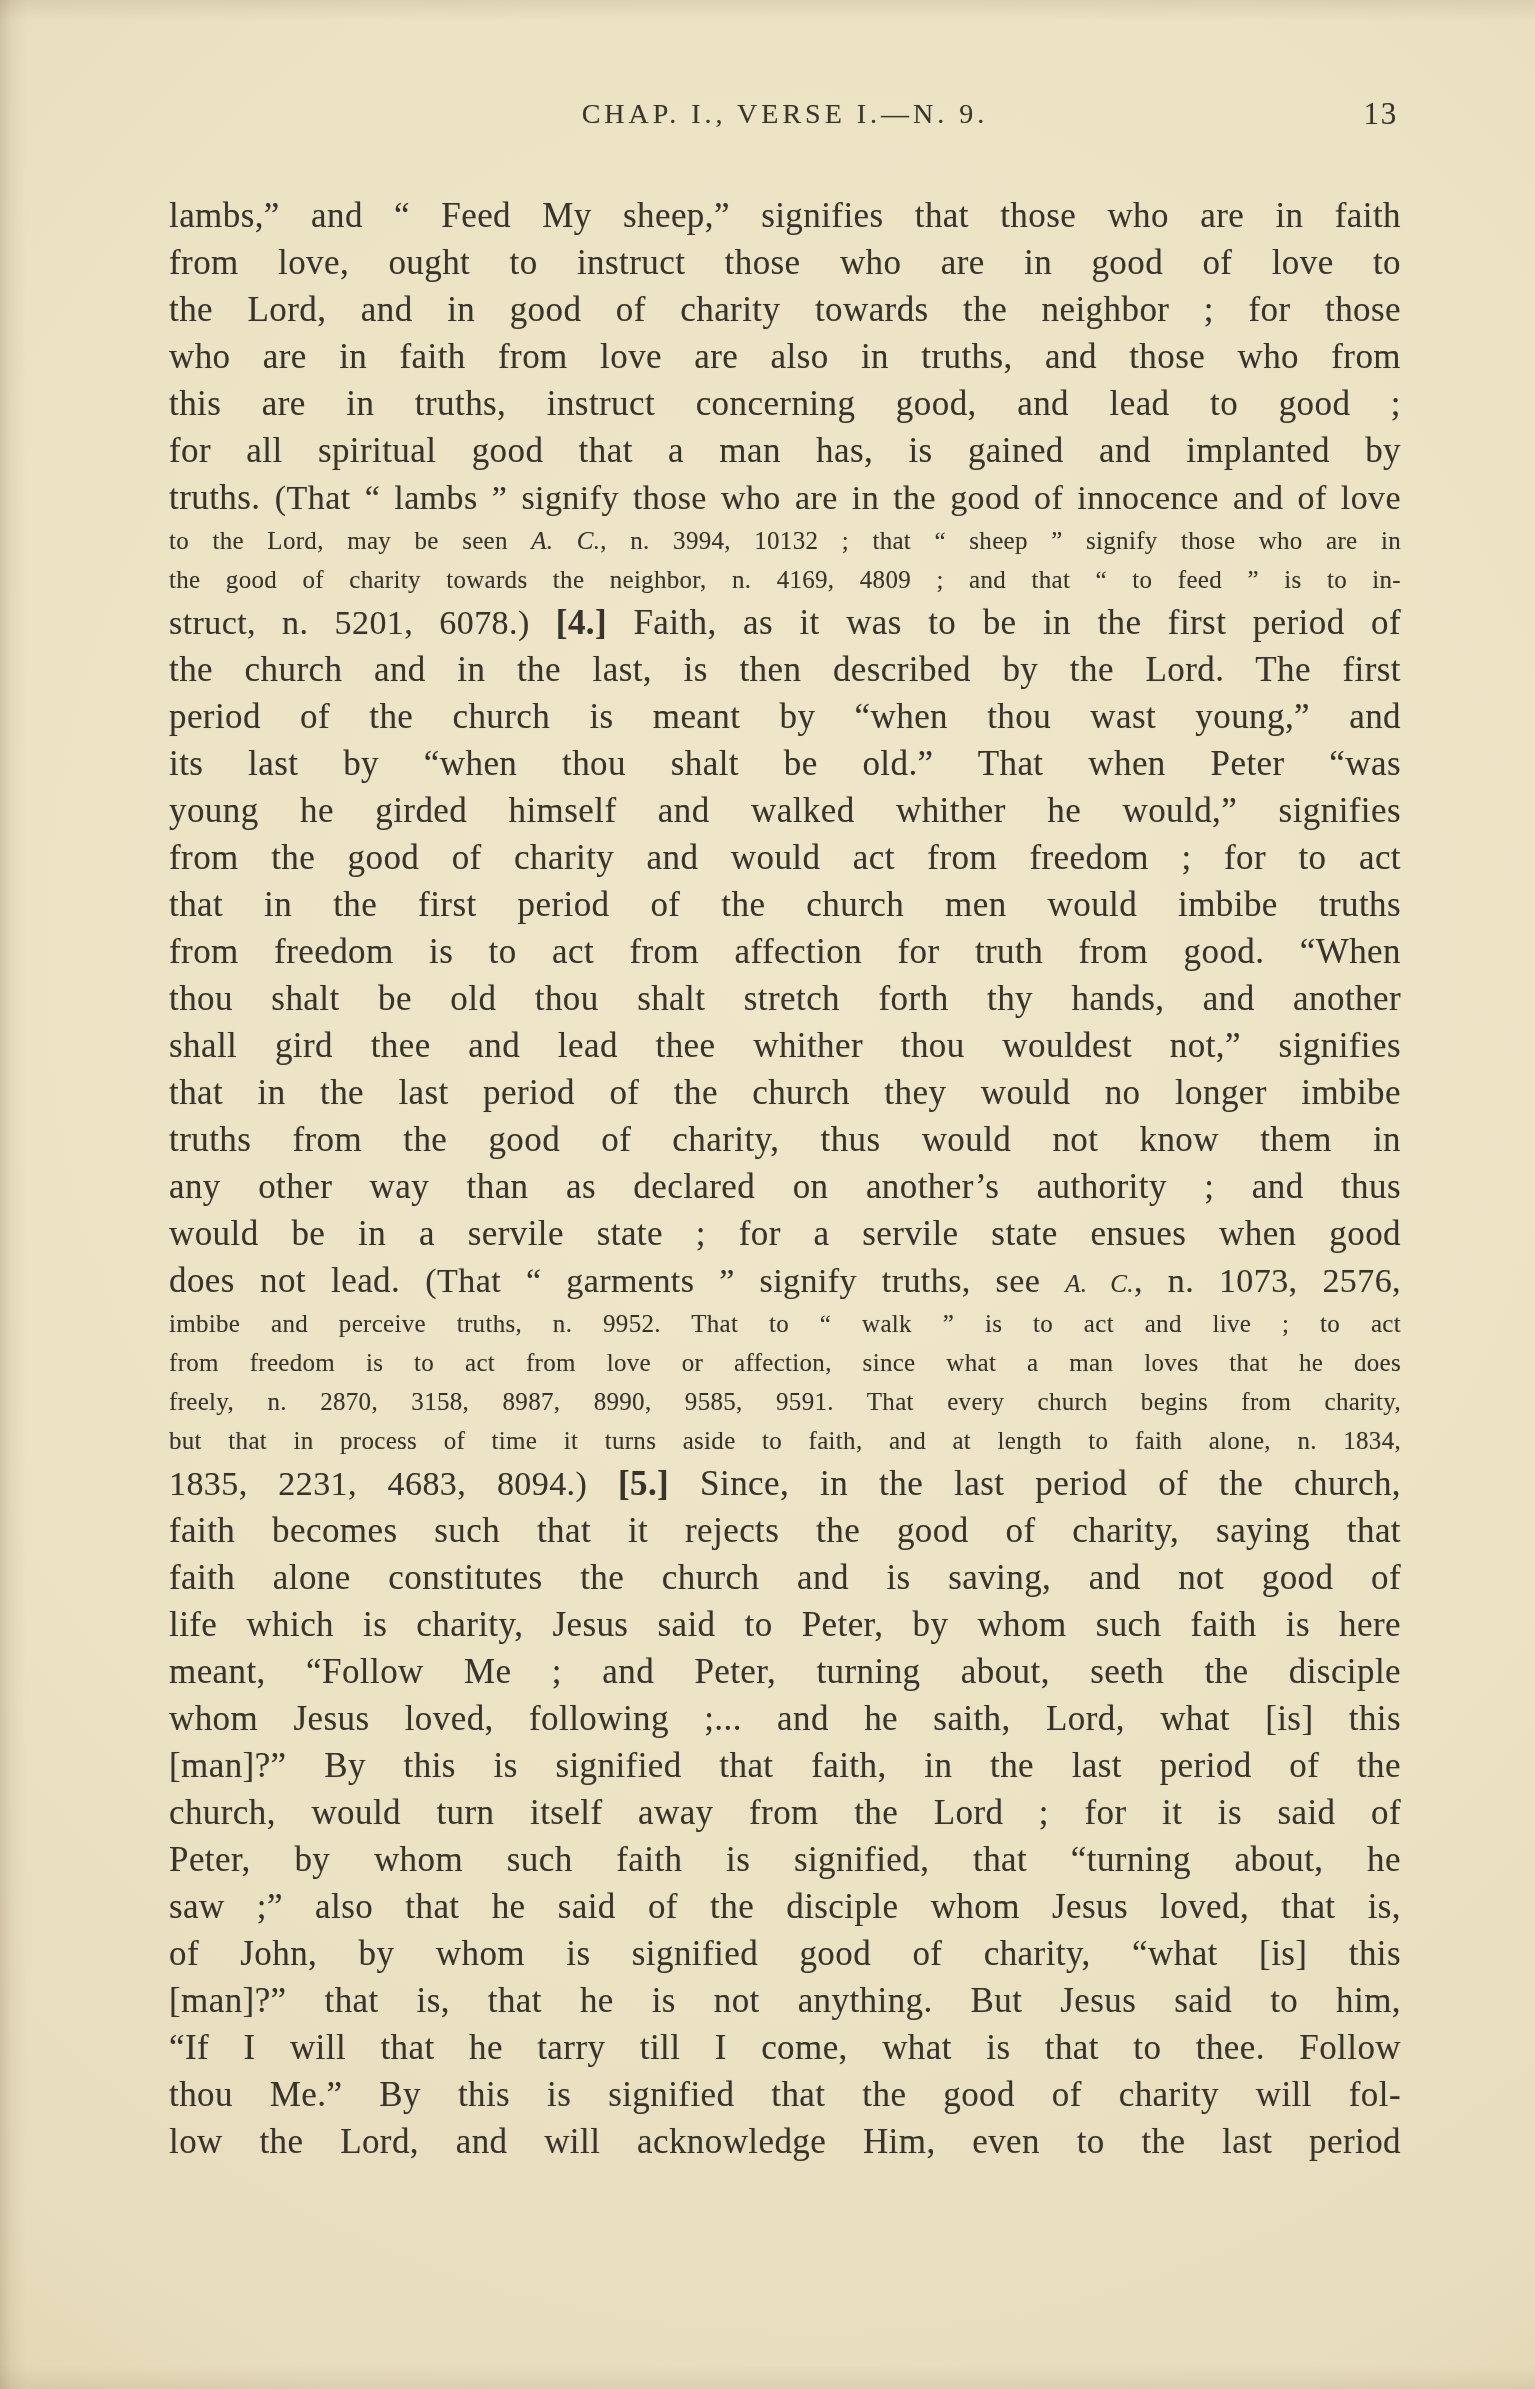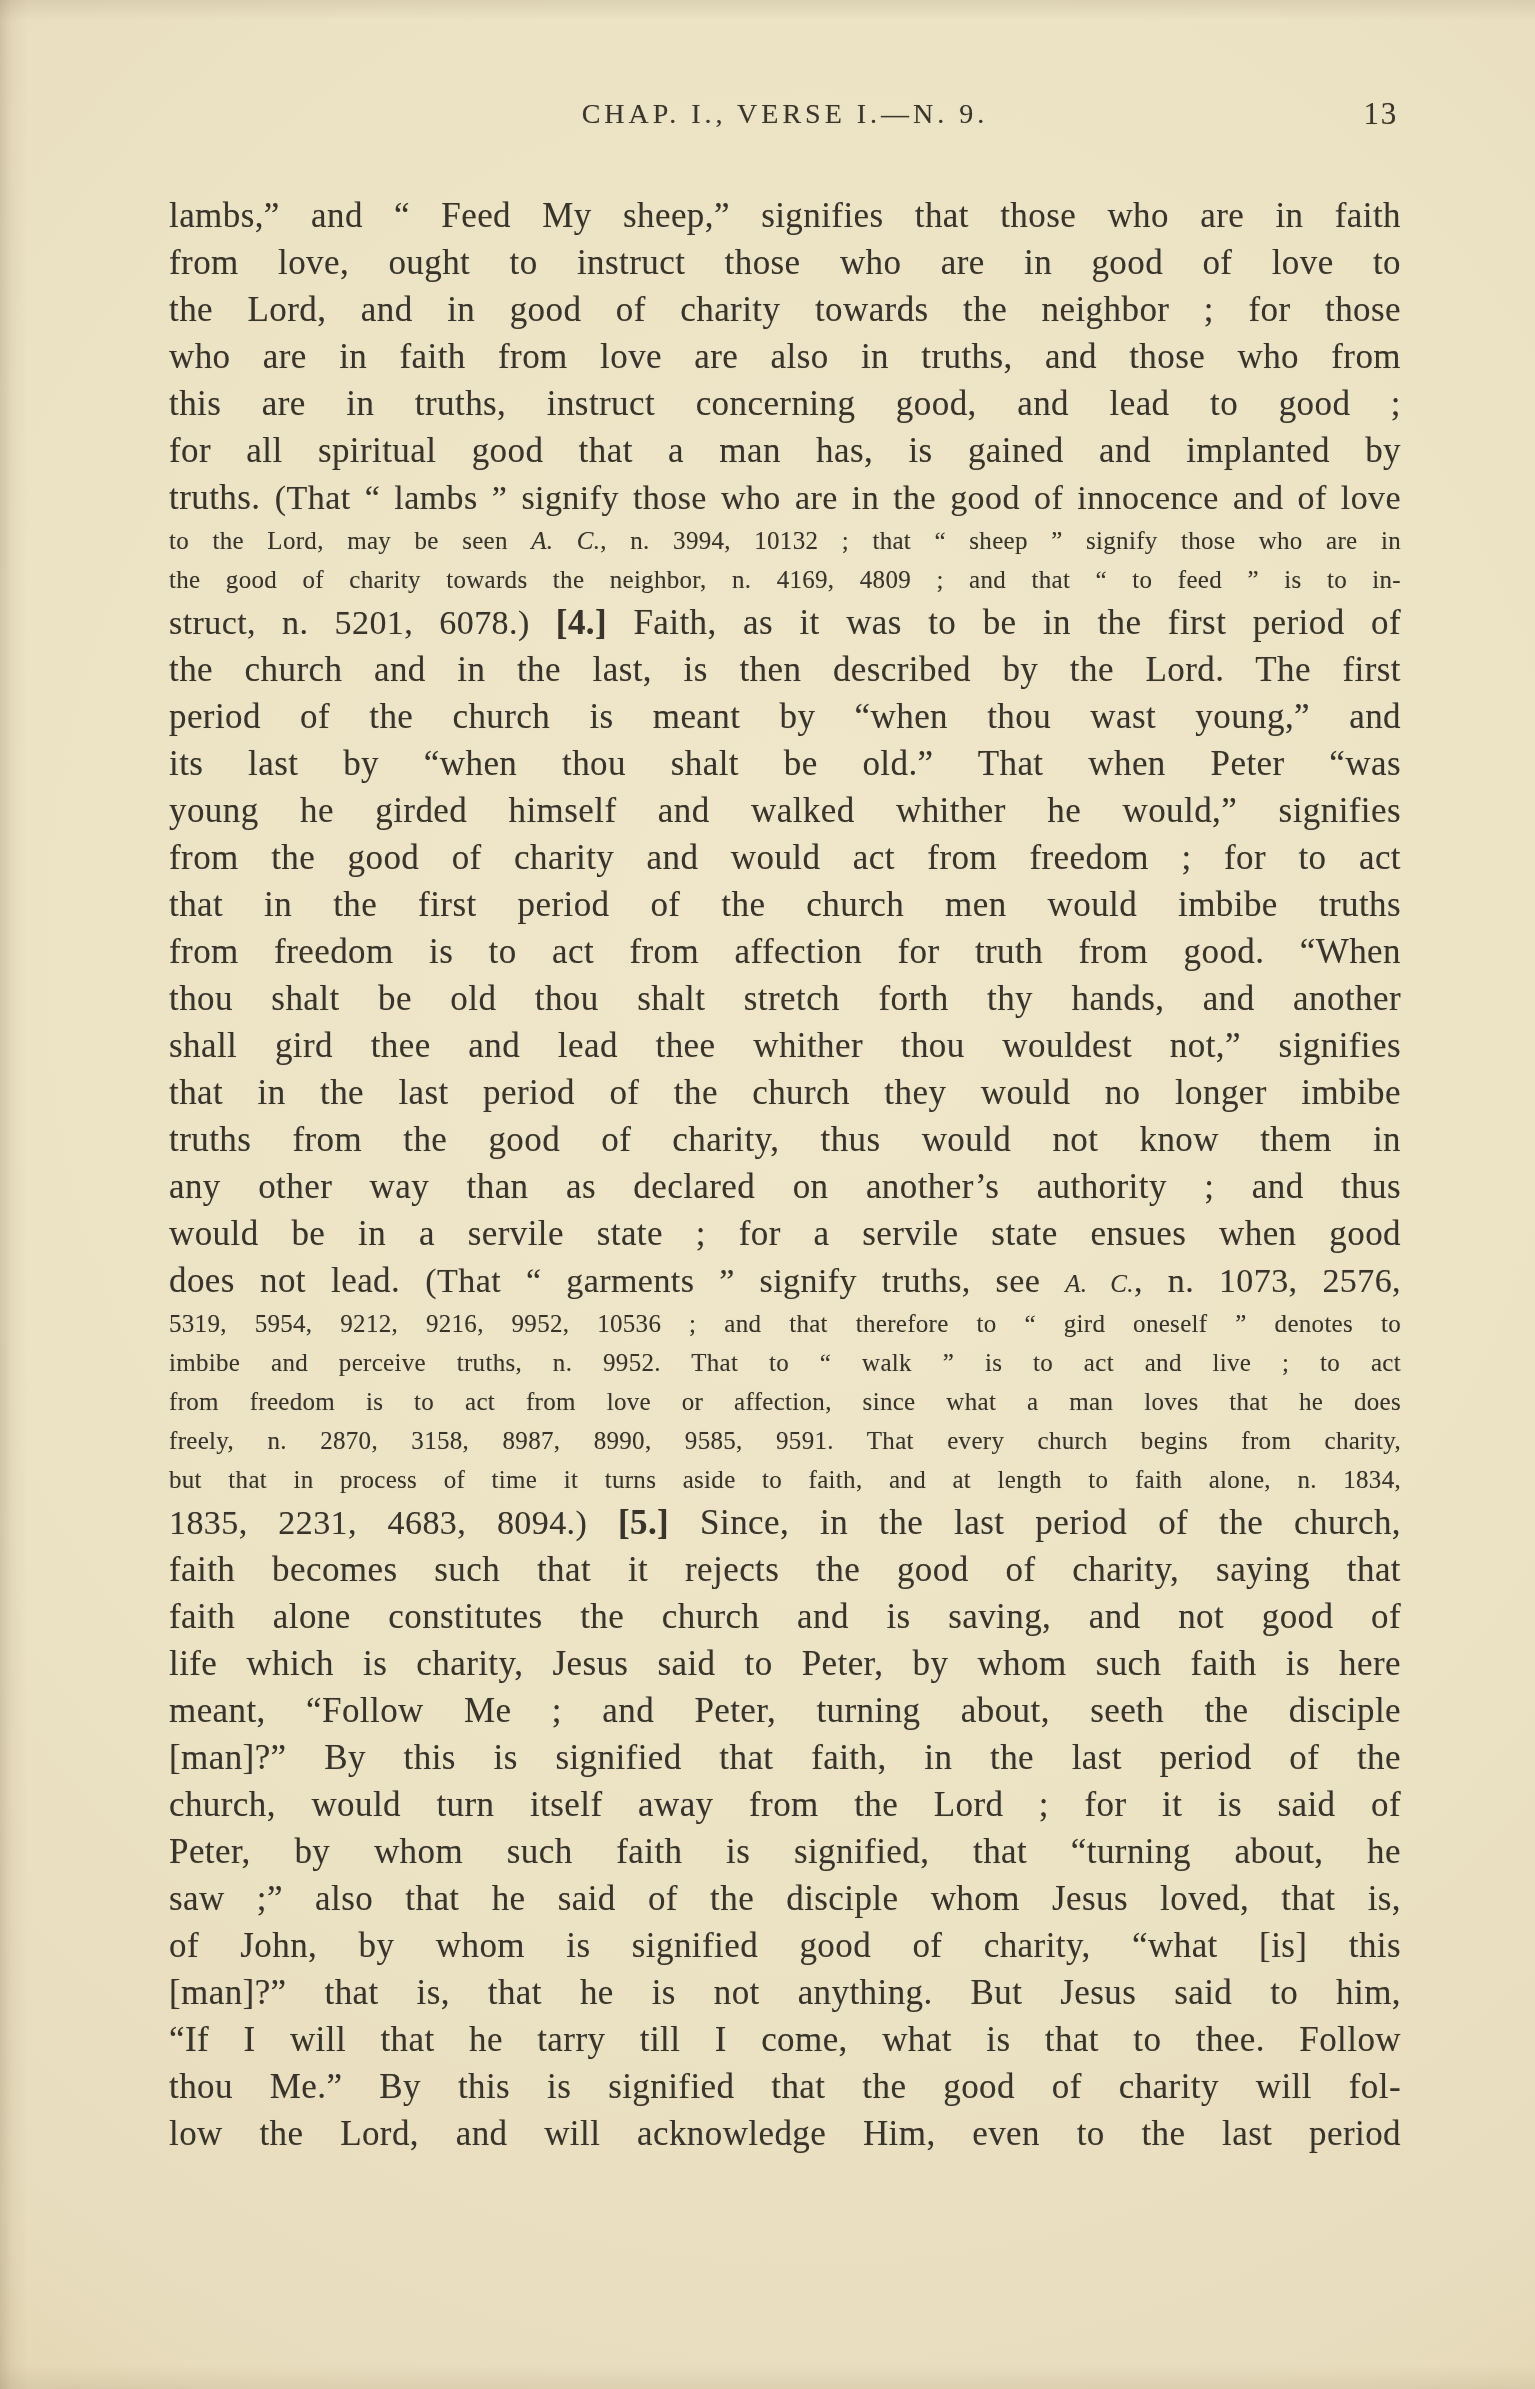--- a/index.html
+++ b/index.html
@@ -78,30 +78,30 @@
       <div class="line main"><span>from the good of charity and would act from freedom ; for to act</span></div>
       <div class="line main"><span>that in the first period of the church men would imbibe truths</span></div>
       <div class="line main"><span>from freedom is to act from affection for truth from good. “When</span></div>
       <div class="line main"><span>thou shalt be old thou shalt stretch forth thy hands, and another</span></div>
       <div class="line main"><span>shall gird thee and lead thee whither thou wouldest not,” signifies</span></div>
       <div class="line main"><span>that in the last period of the church they would no longer imbibe</span></div>
       <div class="line main"><span>truths from the good of charity, thus would not know them in</span></div>
       <div class="line main"><span>any other way than as declared on another’s authority ; and thus</span></div>
       <div class="line main"><span>would be in a servile state ; for a servile state ensues when good</span></div>
       <div class="line main"><span>does not lead. </span><span class="small">(That “ garments ” signify truths, see </span><span class="smallitalic">A. C.</span><span class="small">, n. 1073, 2576,</span></div>
-      <div class="line small"><span>5319, 5954, 9212, 9216, 9952, 10536 ; and that therefore to “ gird oneself ” denotes to</span></div>
       <div class="line small"><span>imbibe and perceive truths, n. 9952. That to “ walk ” is to act and live ; to act</span></div>
       <div class="line small"><span>from freedom is to act from love or affection, since what a man loves that he does</span></div>
       <div class="line small"><span>freely, n. 2870, 3158, 8987, 8990, 9585, 9591. That every church begins from charity,</span></div>
       <div class="line small"><span>but that in process of time it turns aside to faith, and at length to faith alone, n. 1834,</span></div>
       <div class="line main"><span class="small">1835, 2231, 4683, 8094.) </span><span class="bold">[5.] </span><span>Since, in the last period of the church,</span></div>
       <div class="line main"><span>faith becomes such that it rejects the good of charity, saying that</span></div>
       <div class="line main"><span>faith alone constitutes the church and is saving, and not good of</span></div>
       <div class="line main"><span>life which is charity, Jesus said to Peter, by whom such faith is here</span></div>
       <div class="line main"><span>meant, “Follow Me ; and Peter, turning about, seeth the disciple</span></div>
+      <div class="line main"><span>whom Jesus loved, following ;... and he saith, Lord, what [is] this</span></div>
       <div class="line main"><span>[man]?” By this is signified that faith, in the last period of the</span></div>
       <div class="line main"><span>church, would turn itself away from the Lord ; for it is said of</span></div>
       <div class="line main"><span>Peter, by whom such faith is signified, that “turning about, he</span></div>
       <div class="line main"><span>saw ;” also that he said of the disciple whom Jesus loved, that is,</span></div>
       <div class="line main"><span>of John, by whom is signified good of charity, “what [is] this</span></div>
       <div class="line main"><span>[man]?” that is, that he is not anything. But Jesus said to him,</span></div>
       <div class="line main"><span>“If I will that he tarry till I come, what is that to thee. Follow</span></div>
       <div class="line main"><span>thou Me.” By this is signified that the good of charity will fol-</span></div>
       <div class="line main"><span>low the Lord, and will acknowledge Him, even to the last period</span></div>
     </div>

